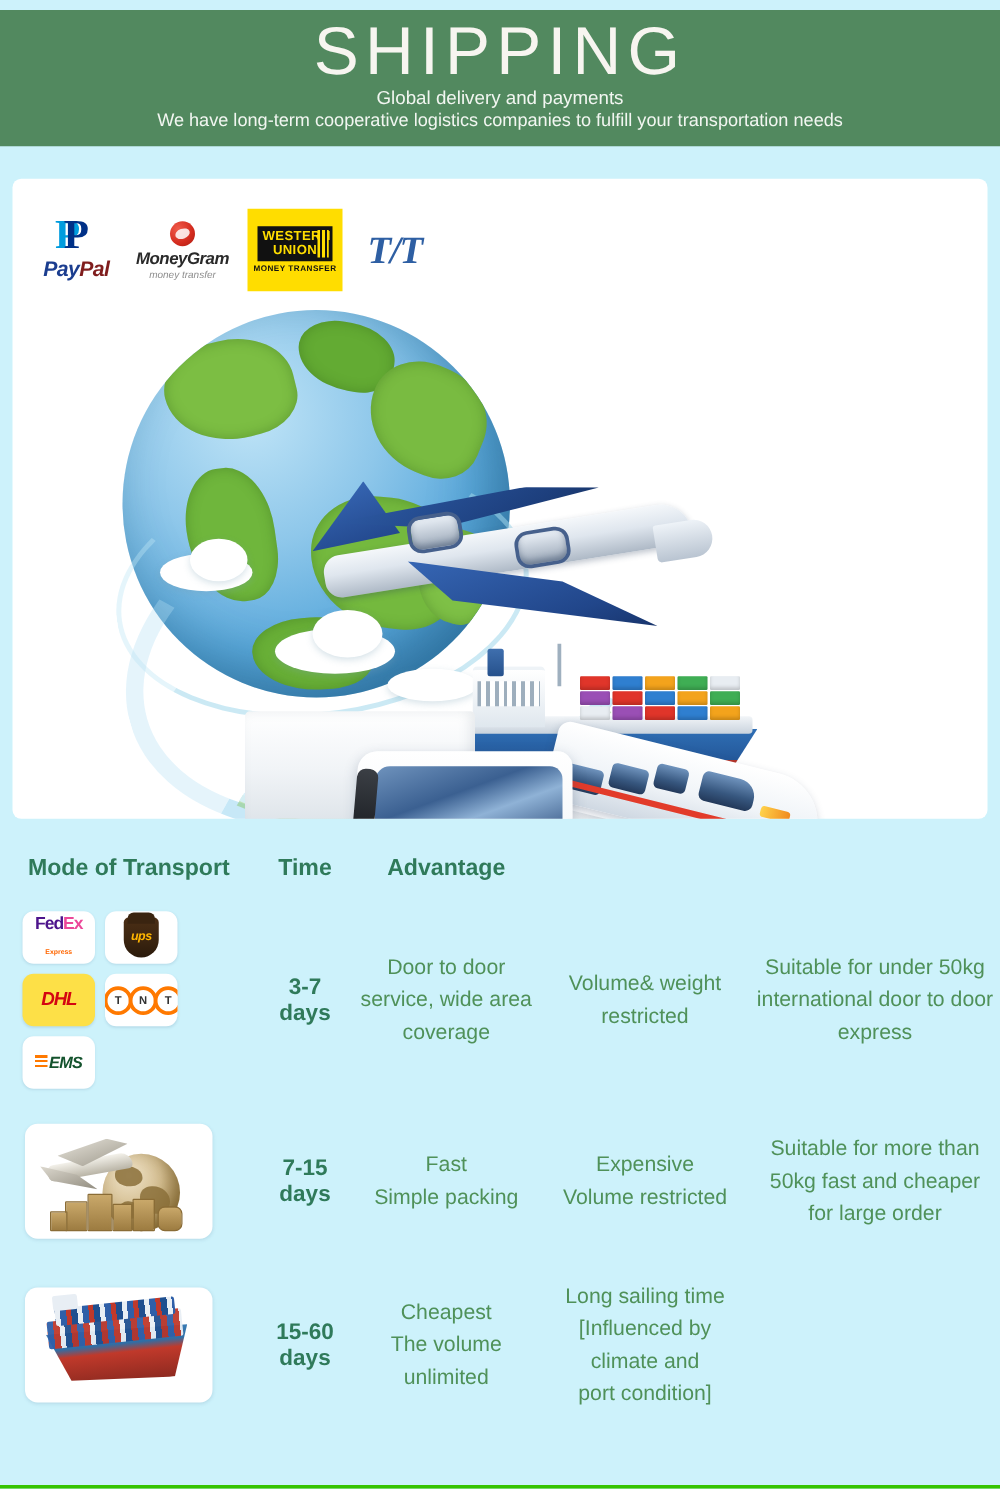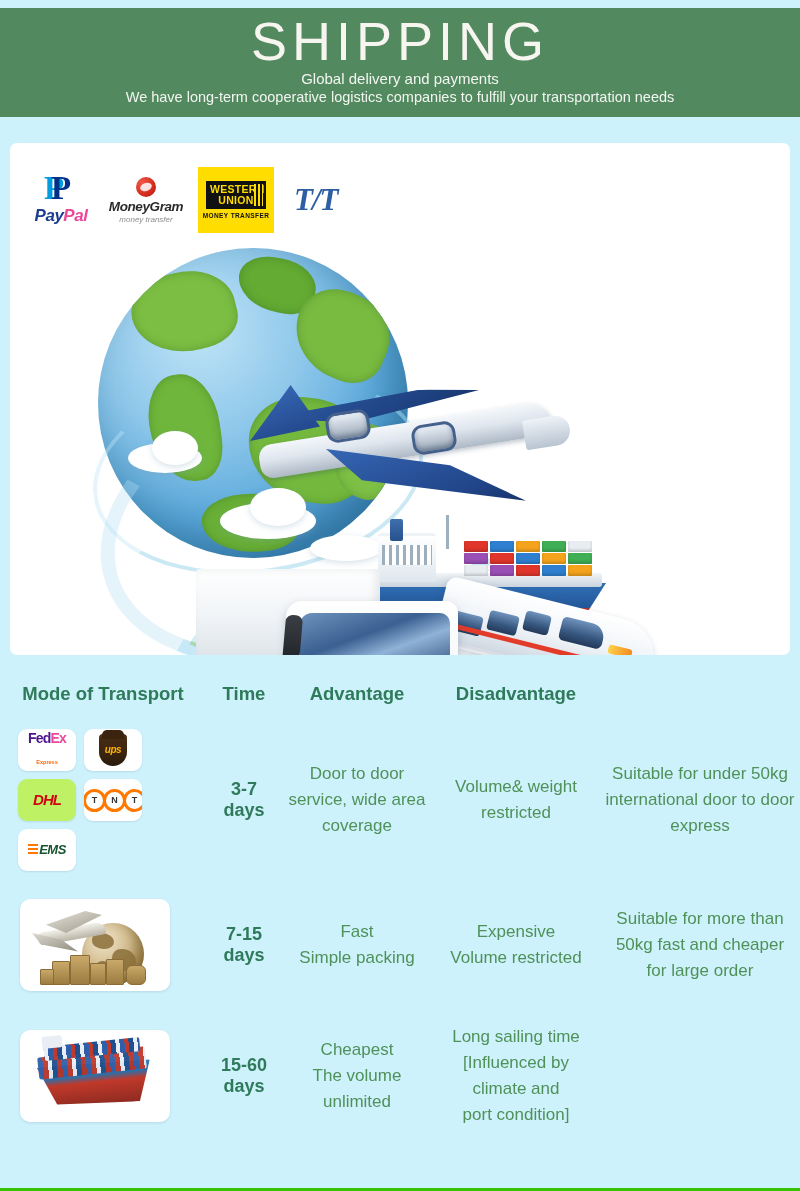--- a/index.html
+++ b/index.html
@@ -81,21 +81,21 @@
   .pp-mark .p1, .pp-mark .p2 {
     position: absolute; font-size: 33px; font-weight: bold; line-height: 30px;
     font-family: "Liberation Serif", serif;
   }
   .pp-mark .p1 { left: 2px; top: -2px; color: #009cde; }
   .pp-mark .p2 { left: 9px; top: -2px; color: #003087; }
   .pp-text {
     font-size: 17px; font-weight: bold; font-style: italic;
     color: #1b3d8f; letter-spacing: -0.5px;
   }
-  .pp-text .pal { color: #ec4899; }
+  .pp-text .pal { color: #7f1d1d; }
 
   
   .mg { width: 76px; text-align: center; }
   .mg-ball {
     width: 20px; height: 20px; border-radius: 50%;
     background: radial-gradient(circle at 32% 30%, #f05a4a 0%, #d32b1e 60%, #a81d12 100%);
     margin: 0 auto 2px; position: relative;
   }
   .mg-ball:after {
     content: ""; position: absolute; left: 4px; top: 6px;
@@ -364,21 +364,21 @@
   .row-air     { height: 130px; }
   .row-sea     { height: 132px; }
 
   
   .tiles { display: flex; flex-wrap: wrap; gap: 8px; padding-left: 14px; }
   .tile {
     width: 58px; height: 42px; background: #fff; border-radius: 9px;
     display: flex; align-items: center; justify-content: center;
     box-shadow: 0 1px 2px rgba(90,130,160,.18); overflow: hidden;
   }
-  .tile.dhl { background: #bef264; }
+  .tile.dhl { background: #fde047; }
   .fedex {
     font-size: 14px; font-weight: bold; letter-spacing: -0.8px;
     font-family: "Liberation Sans", sans-serif; text-align: center;
   }
   .fedex .fx-a { color: #4d148c; }
   .fedex .fx-b { color: #ec4899; }
   .fedex .fx-sub {
     display: block; font-size: 5.5px; color: #ff6600; letter-spacing: 0;
     margin-top: -2px;
   }
@@ -621,21 +621,20 @@
 
   </div>
 </div>
 
 <div class="table">
 
   <div class="t-row t-head">
     <div class="cell c-mode">Mode of Transport</div>
     <div class="cell c-time">Time</div>
     <div class="cell c-adv">Advantage</div>
-    <div class="cell c-dis">Disadvantage</div>
   </div>
 
   <div class="t-row row-express">
     <div class="cell c-mode">
       <div class="tiles">
         <div class="tile">
           <div class="fedex">
             <span class="fx-a">Fed</span><span class="fx-b">Ex</span>
             <span class="fx-sub">Express</span>
           </div>

